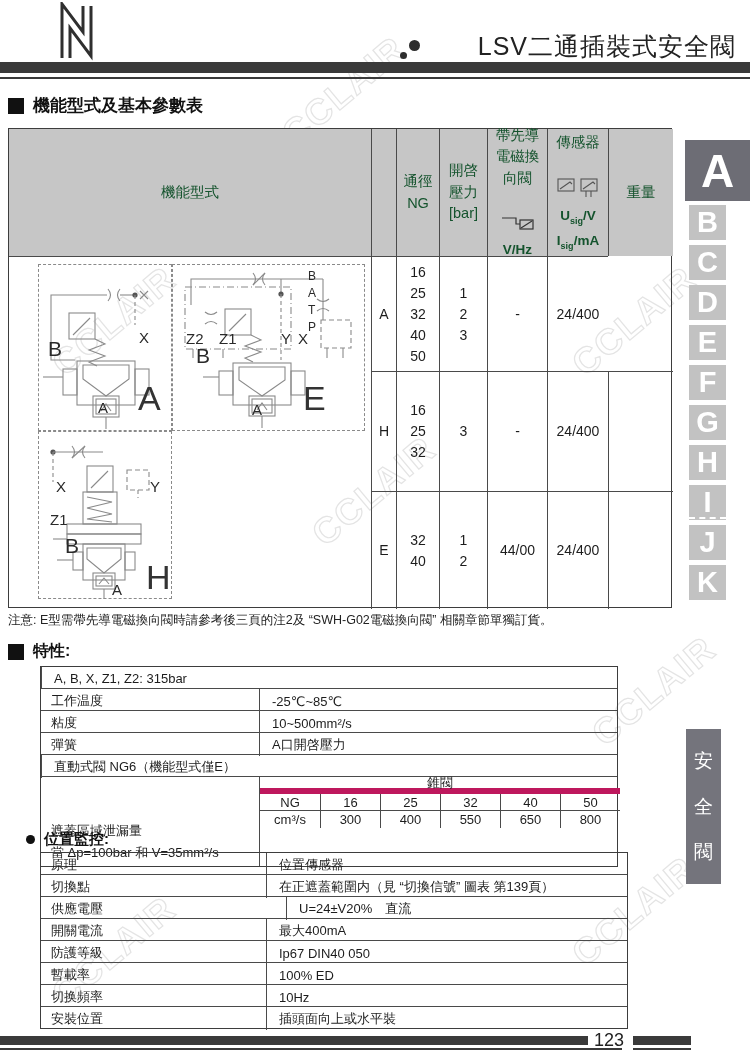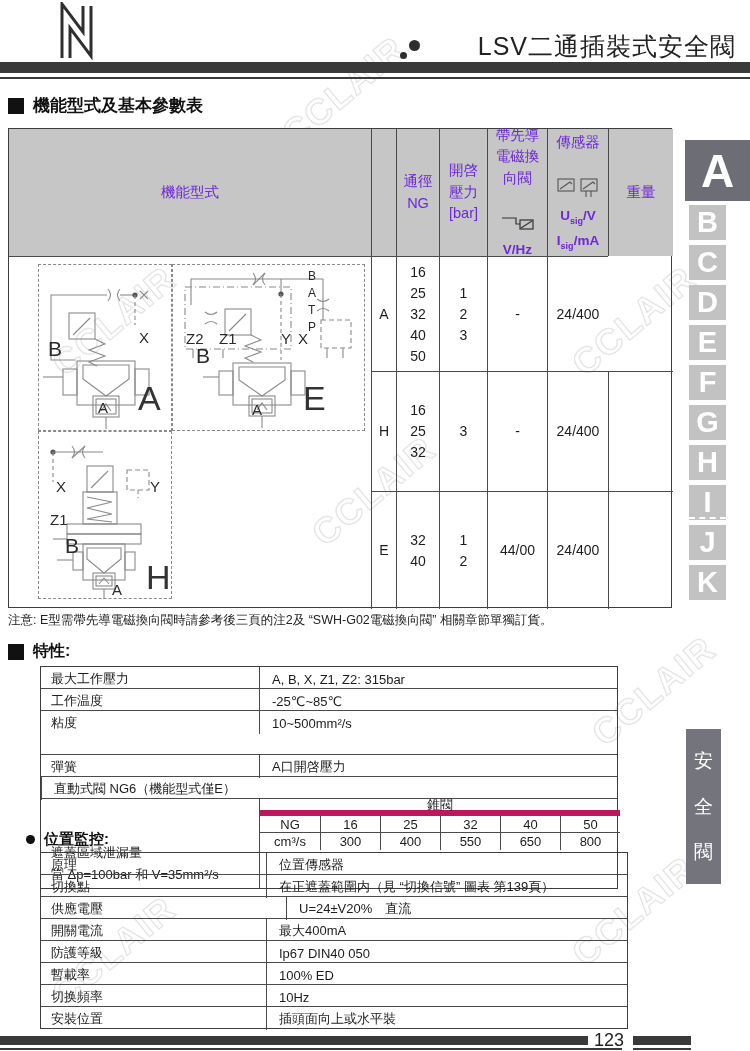--- a/index.html
+++ b/index.html
@@ -21,21 +21,21 @@
   .blt{width:9px;height:9px;border-radius:50%;background:#111;}
   
   .ptable{position:absolute;left:8px;top:128px;width:664px;height:480px;display:grid;
           grid-template-columns:362px 25px 43px 48px 60px 61px 65px;
           grid-template-rows:127px 115px 120px 118px;
           border:1.5px solid #3d3d3d;box-sizing:border-box;font-size:14px;}
   .ptable .c{border-left:1px solid #4a4a4a;border-top:1px solid #4a4a4a;display:flex;
              align-items:center;justify-content:center;text-align:center;white-space:pre-line;line-height:1.5;}
   .ptable .r1{border-top:none;background:#c6c6c6;}
   .ptable .cl1{border-left:none;}
-  .hdrcell{flex-direction:column;gap:2px;font-size:14.5px;color:#6d28d9;}
+  .hdrcell{flex-direction:column;gap:2px;font-size:14.5px;color:#14532d;}
   .subw{font-size:13.5px;font-weight:bold;}
   sub{font-size:9px;}
   
   .diagcell{position:relative;border-top:1px solid #4a4a4a;}
   .dbox{position:absolute;border:1.2px dashed #8a8a8a;box-sizing:border-box;}
   .dbox svg{position:absolute;left:0;top:0;}
   .dlbl{position:absolute;font-size:15px;color:#2a2a2a;}
   .dlbl.big{font-size:34px;color:#333;}
   .dlbl.bport{font-size:21px;}
   .sideletters{position:absolute;display:flex;flex-direction:column;gap:3px;font-size:12px;color:#2a2a2a;}
@@ -283,32 +283,31 @@
 
   <div class="note">注意: E型需帶先導電磁換向閥時請參考後三頁的注2及 “SWH-G02電磁換向閥” 相關章節單獨訂貨。</div>
 
   <div class="sec-head" style="left:8px;top:641px;font-size:16px;">
     <span class="sq"></span>
     <span>特性:</span>
   </div>
 
   <div class="kvtable" style="left:40px;top:666px;width:578px;">
     <div class="kvrow" style="grid-template-columns:218px 1fr;height:21px;">
-      <span class="k">最大工作壓力</span>
       <span class="v">A, B, X, Z1, Z2: 315bar</span>
     </div>
     <div class="kvrow" style="grid-template-columns:218px 1fr;height:21px;">
       <span class="k">工作温度</span>
       <span class="v">-25℃~85℃</span>
     </div>
     <div class="kvrow" style="grid-template-columns:218px 1fr;height:21px;">
       <span class="k">粘度</span>
       <span class="v">10~500mm²/s</span>
     </div>
-    <div class="kvrow" style="grid-template-columns:218px 1fr;height:21px;margin-top:22px;">
+    <div class="kvrow" style="grid-template-columns:218px 1fr;height:21px;">
       <span class="k">彈簧</span>
       <span class="v">A口開啓壓力</span>
     </div>
     <div class="kvrow" style="grid-template-columns:218px 1fr;height:21px;">
       <span class="v">直動式閥 NG6（機能型式僅E）</span>
     </div>
     <div class="leakrow">
       <div class="leaklabel">
         <div>遮蓋區域泄漏量</div>
         <div>當 Δp=100bar 和 V=35mm²/s</div>

